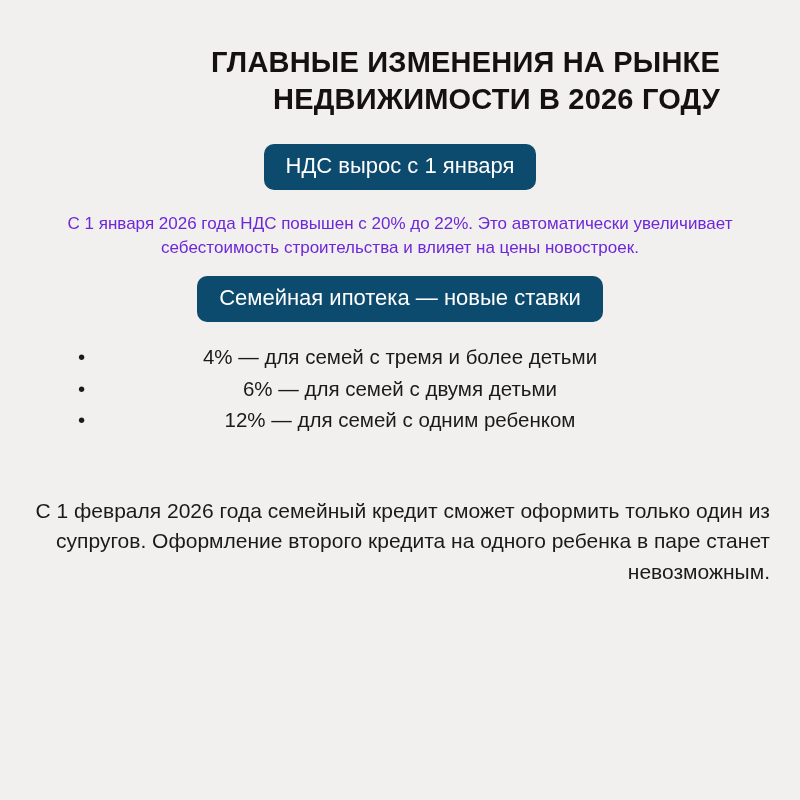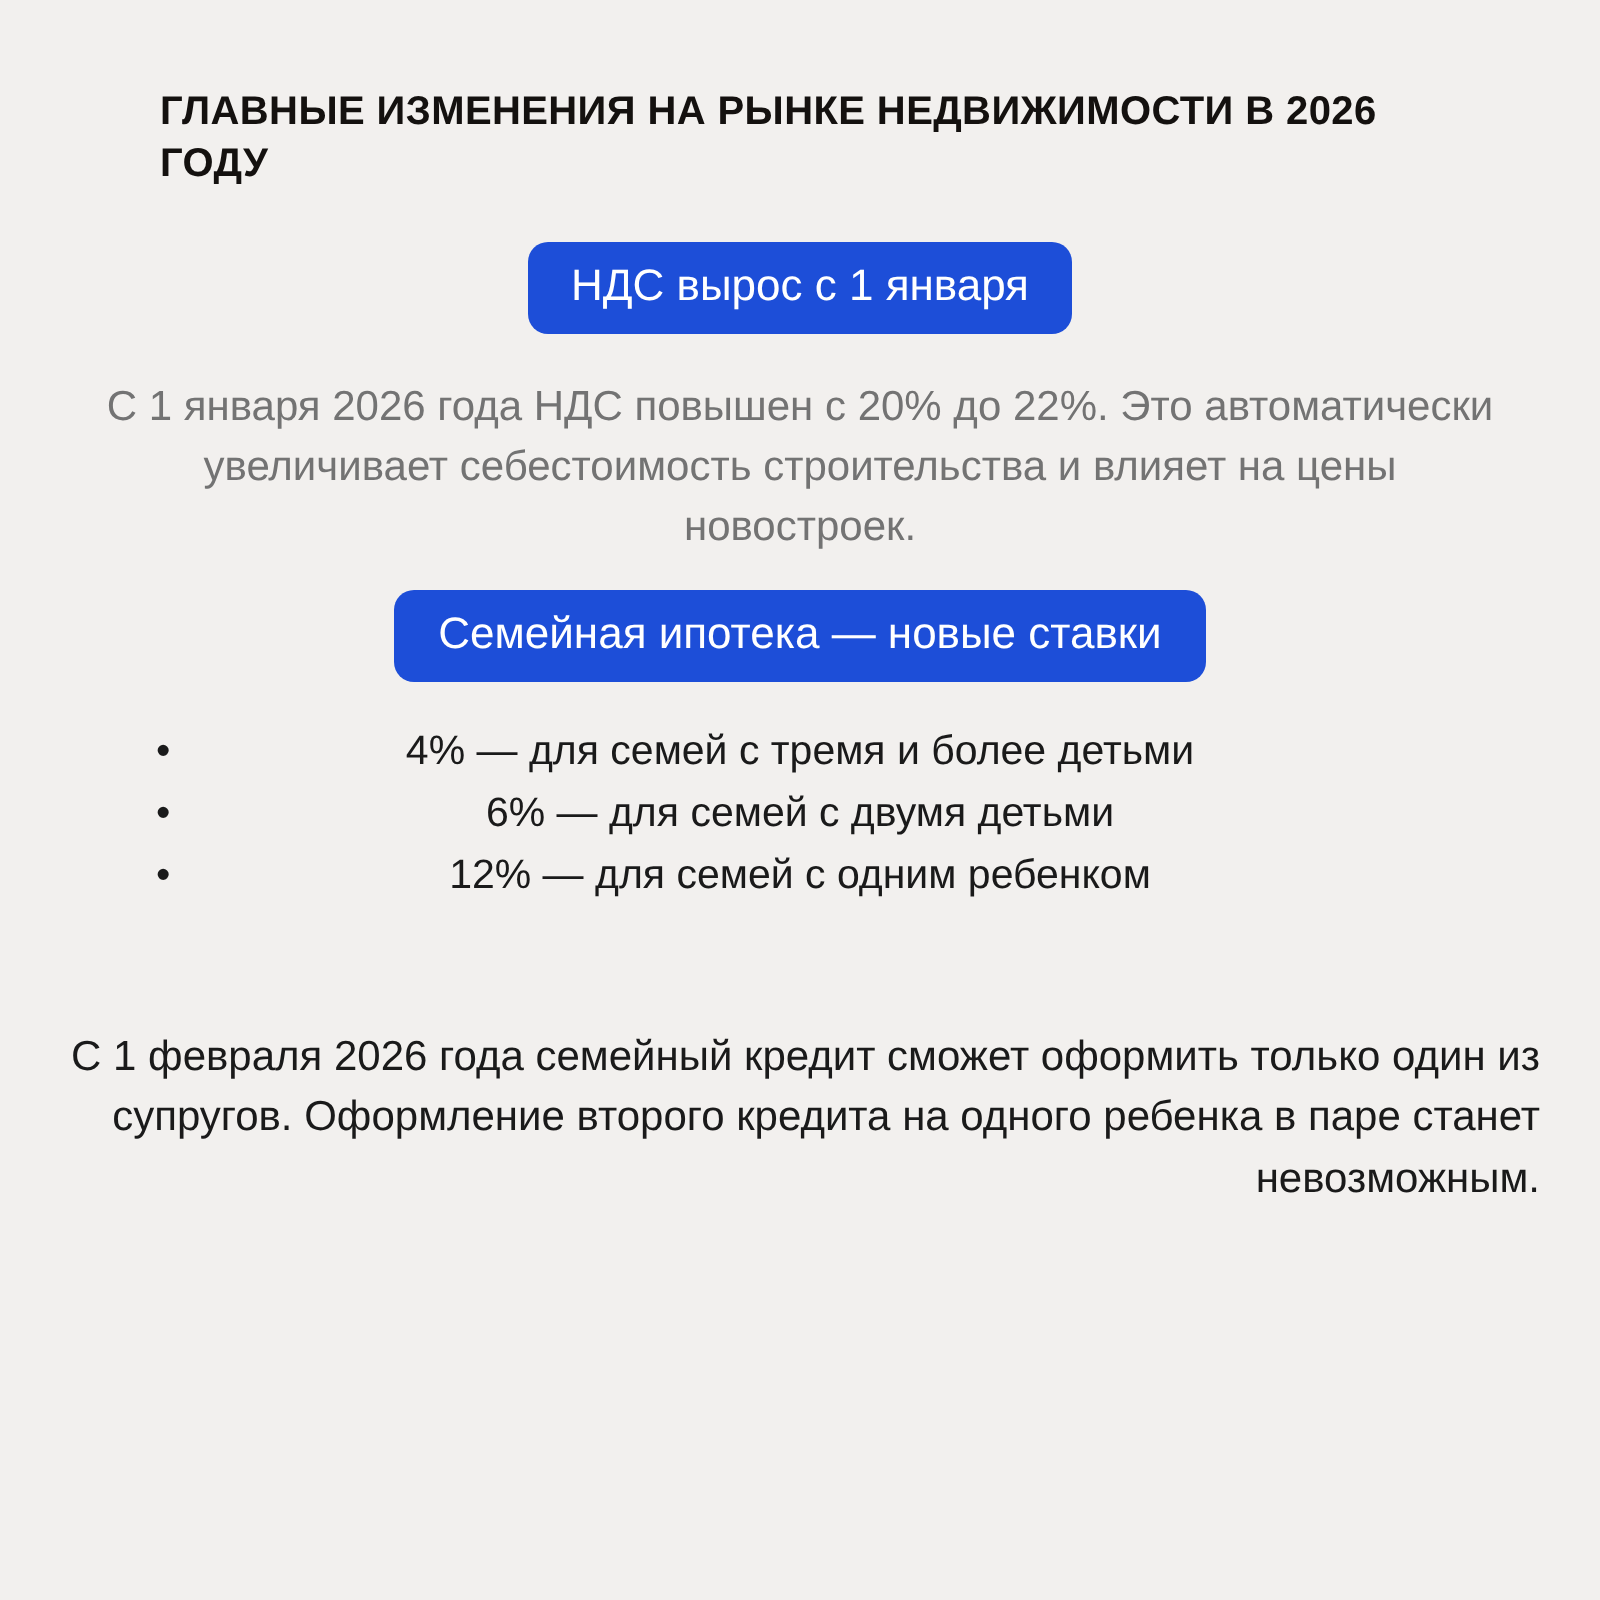--- a/index.html
+++ b/index.html
@@ -17,57 +17,57 @@
   .page {
     width: 800px;
     height: 800px;
     box-sizing: border-box;
     padding: 44px 26px 20px 26px;
     display: flex;
     flex-direction: column;
     align-items: center;
   }
   .title {
-    font-size: 20px;
+    font-size: 29px;
     font-weight: bold;
     line-height: 1.28;
     letter-spacing: 0.2px;
-    text-align: left;
+    text-align: right;
     width: 640px;
     margin: 0 0 22px 0;
     color: #14110f;
   }
   .pill {
     display: inline-block;
-    background: #1d4ed8;
+    background: #0c4a6e;
     color: #ffffff;
     font-size: 22px;
     line-height: 1;
     padding: 11px 22px 13px 22px;
     border-radius: 10px;
     margin: 0 auto;
     white-space: nowrap;
   }
   .pill-wrap {
     width: 100%;
     text-align: center;
   }
   .section {
     width: 100%;
     display: flex;
     flex-direction: column;
     align-items: center;
   }
   .paragraph {
-    font-size: 21px;
+    font-size: 17px;
     line-height: 1.42;
     text-align: center;
     width: 700px;
     margin: 22px 0 0 0;
-    color: #737373;
+    color: #6d28d9;
   }
   .sec-vat { margin-top: 4px; }
   .sec-mortgage { margin-top: 16px; }
   .sec-credit { margin-top: 40px; }
 
   .bullets {
     list-style: none;
     margin: 20px 0 0 0;
     padding: 0;
     width: 660px;

